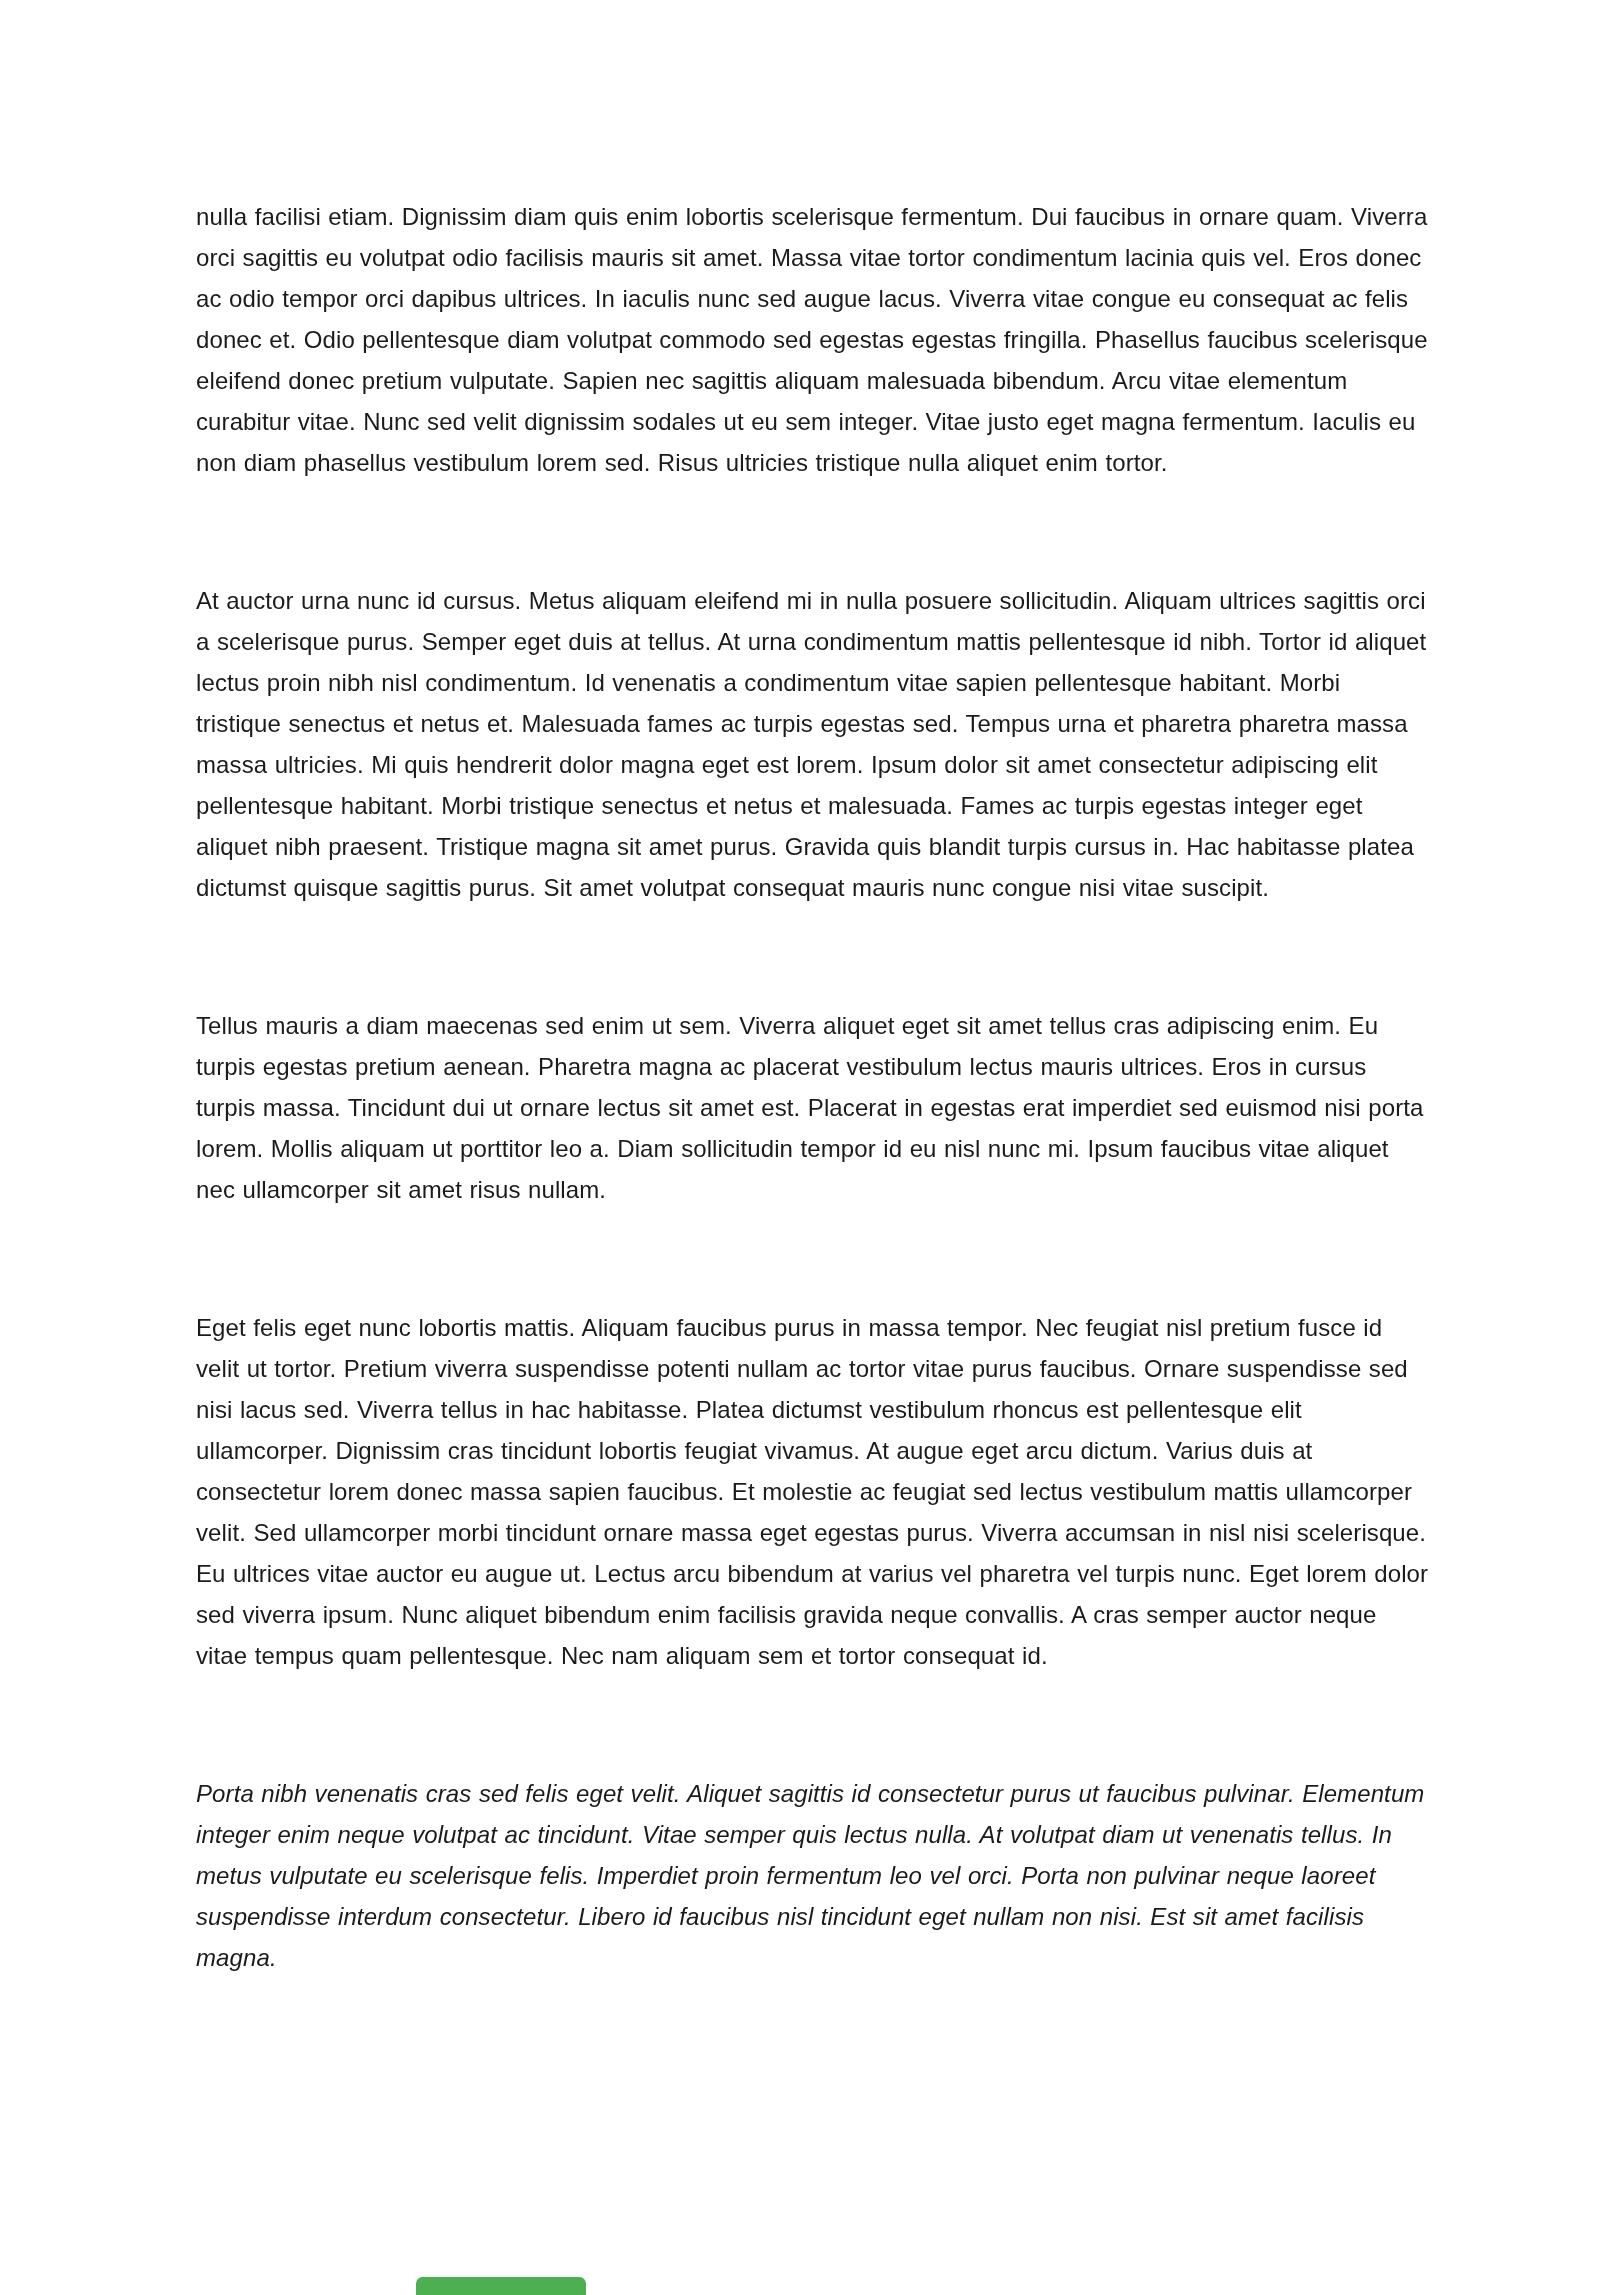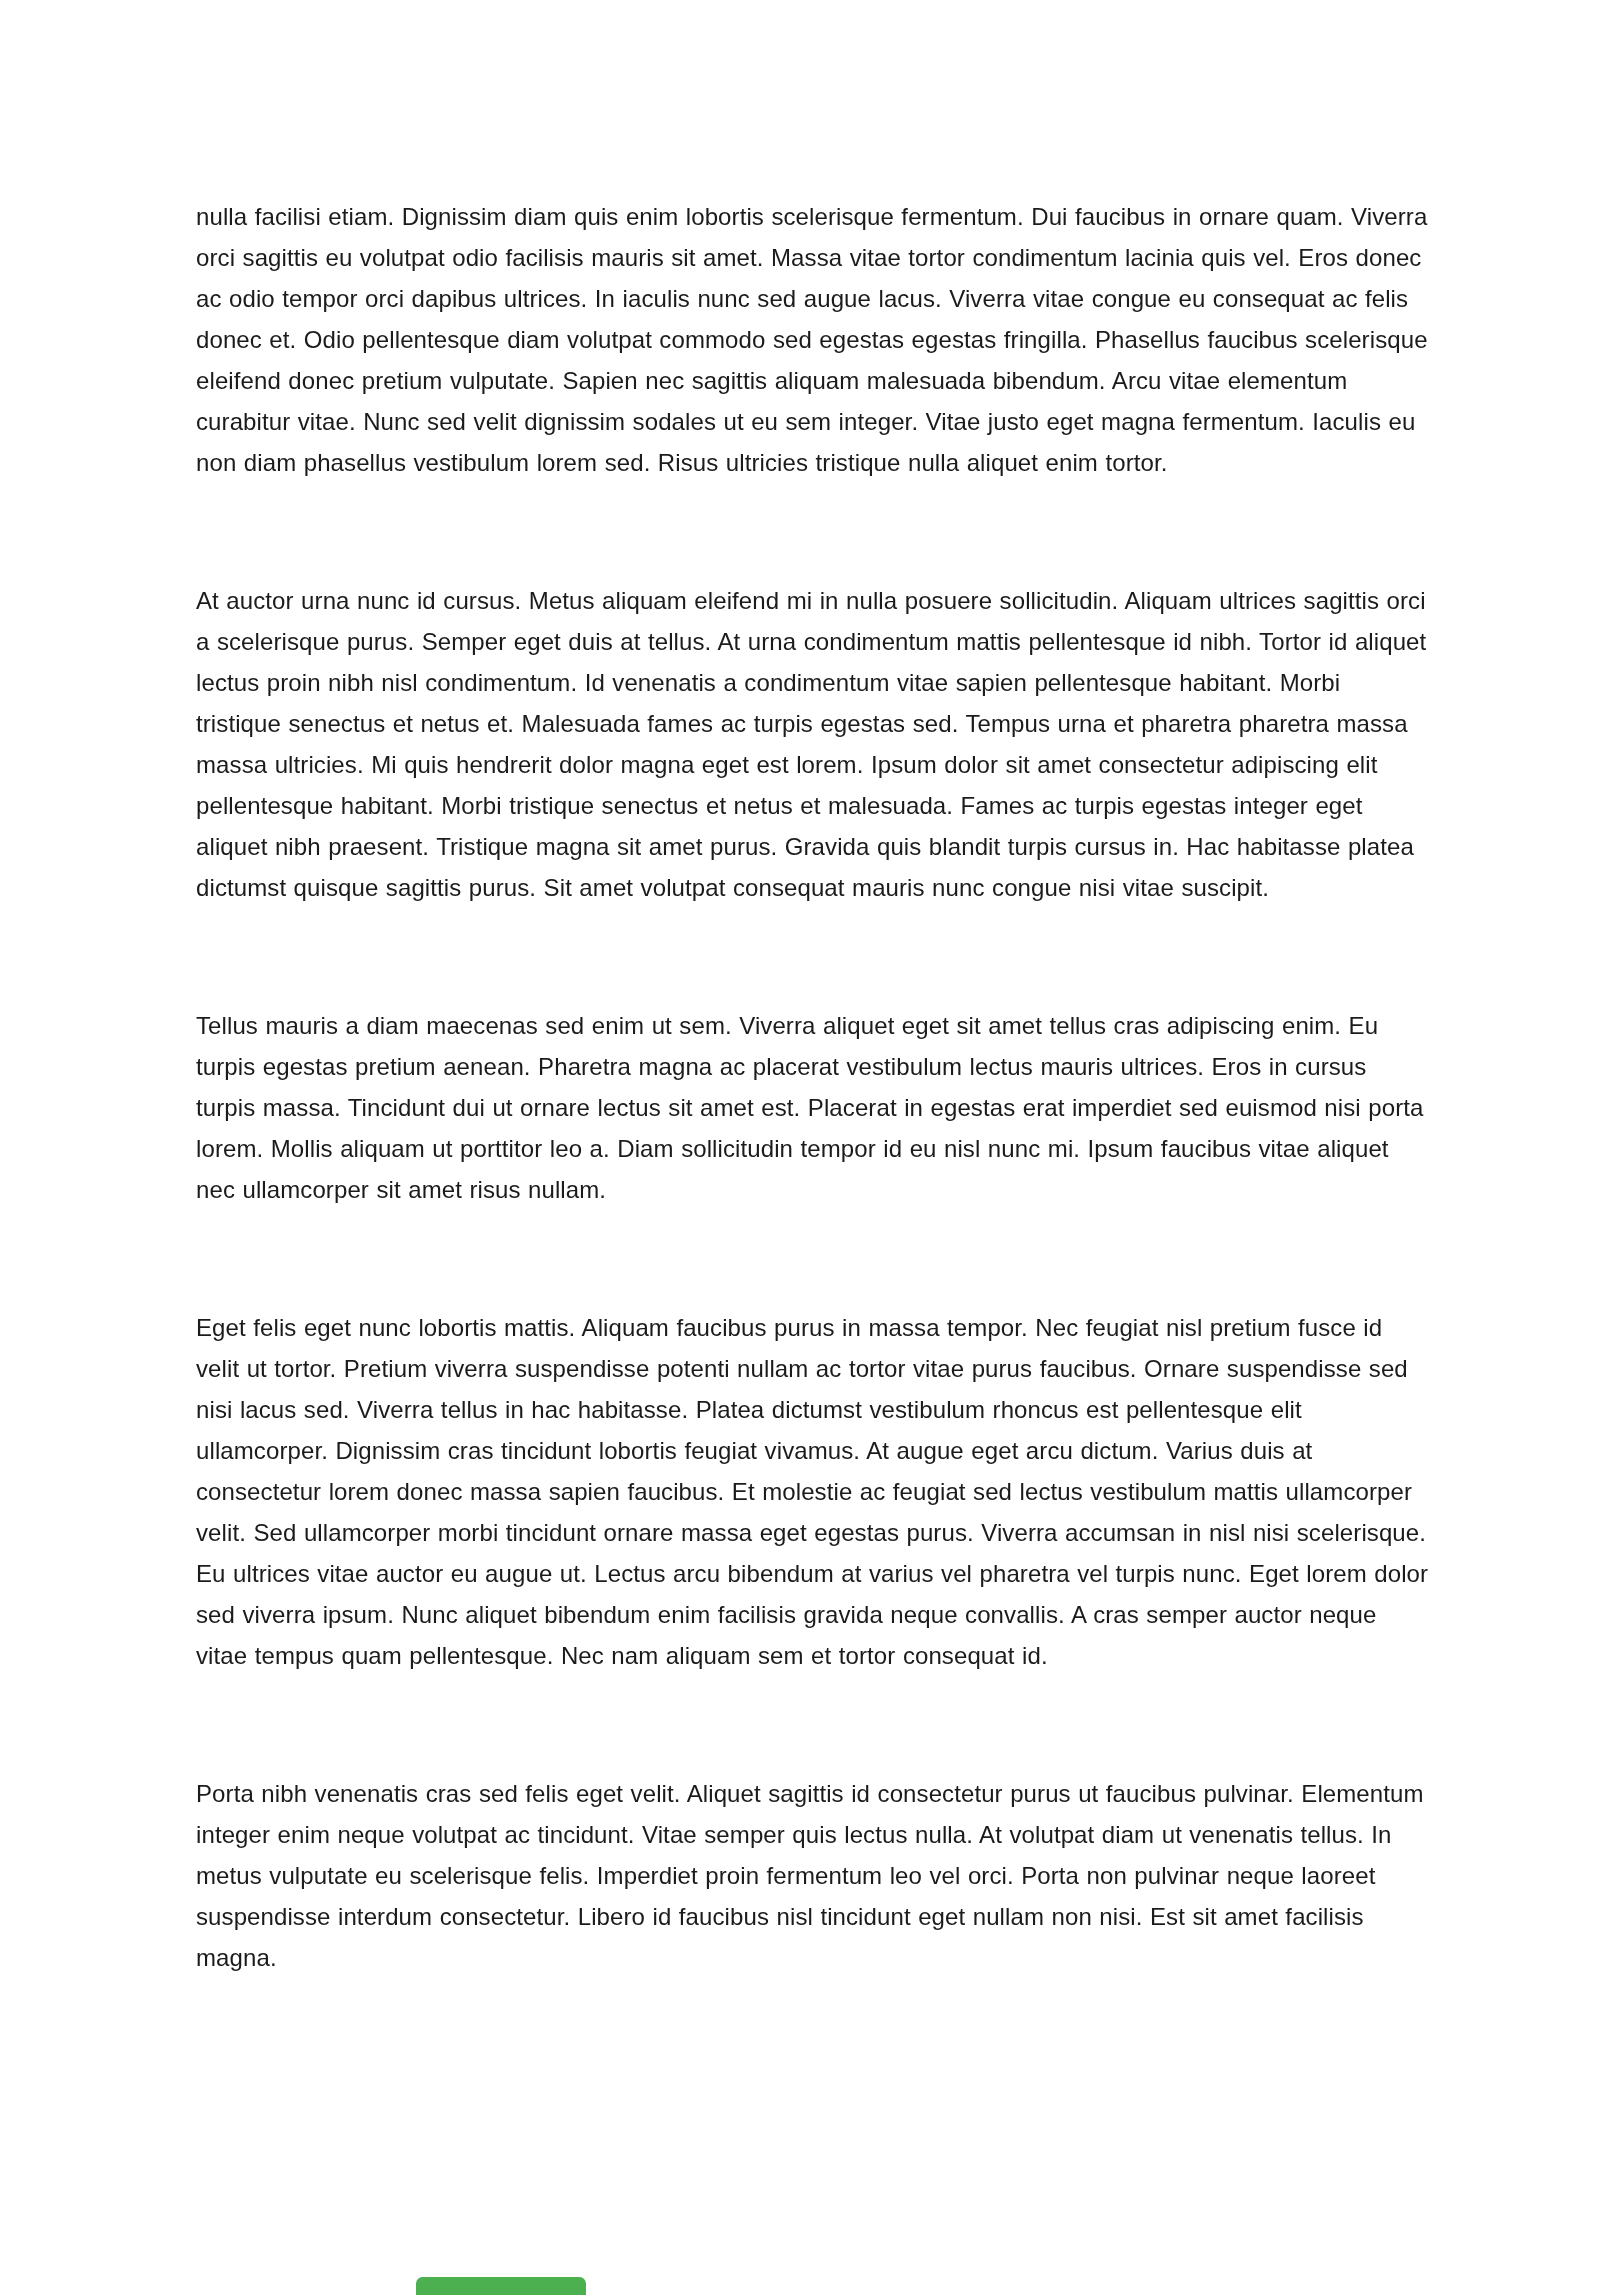--- a/index.html
+++ b/index.html
@@ -27,20 +27,21 @@
     margin: 0 0 97px 0;
     font-size: 24px;
     line-height: 41px;
     color: #1b1b1b;
     text-align: left;
     letter-spacing: 0.1px;
     word-spacing: 0.7px;
   }
   .para:last-child {
     margin-bottom: 0;
+    font-style: italic;
   }
 
   
   .accent-bar {
     position: absolute;
     left: 416px;
     bottom: 0;
     width: 170px;
     height: 18.3px;
     background: #4caf50;

